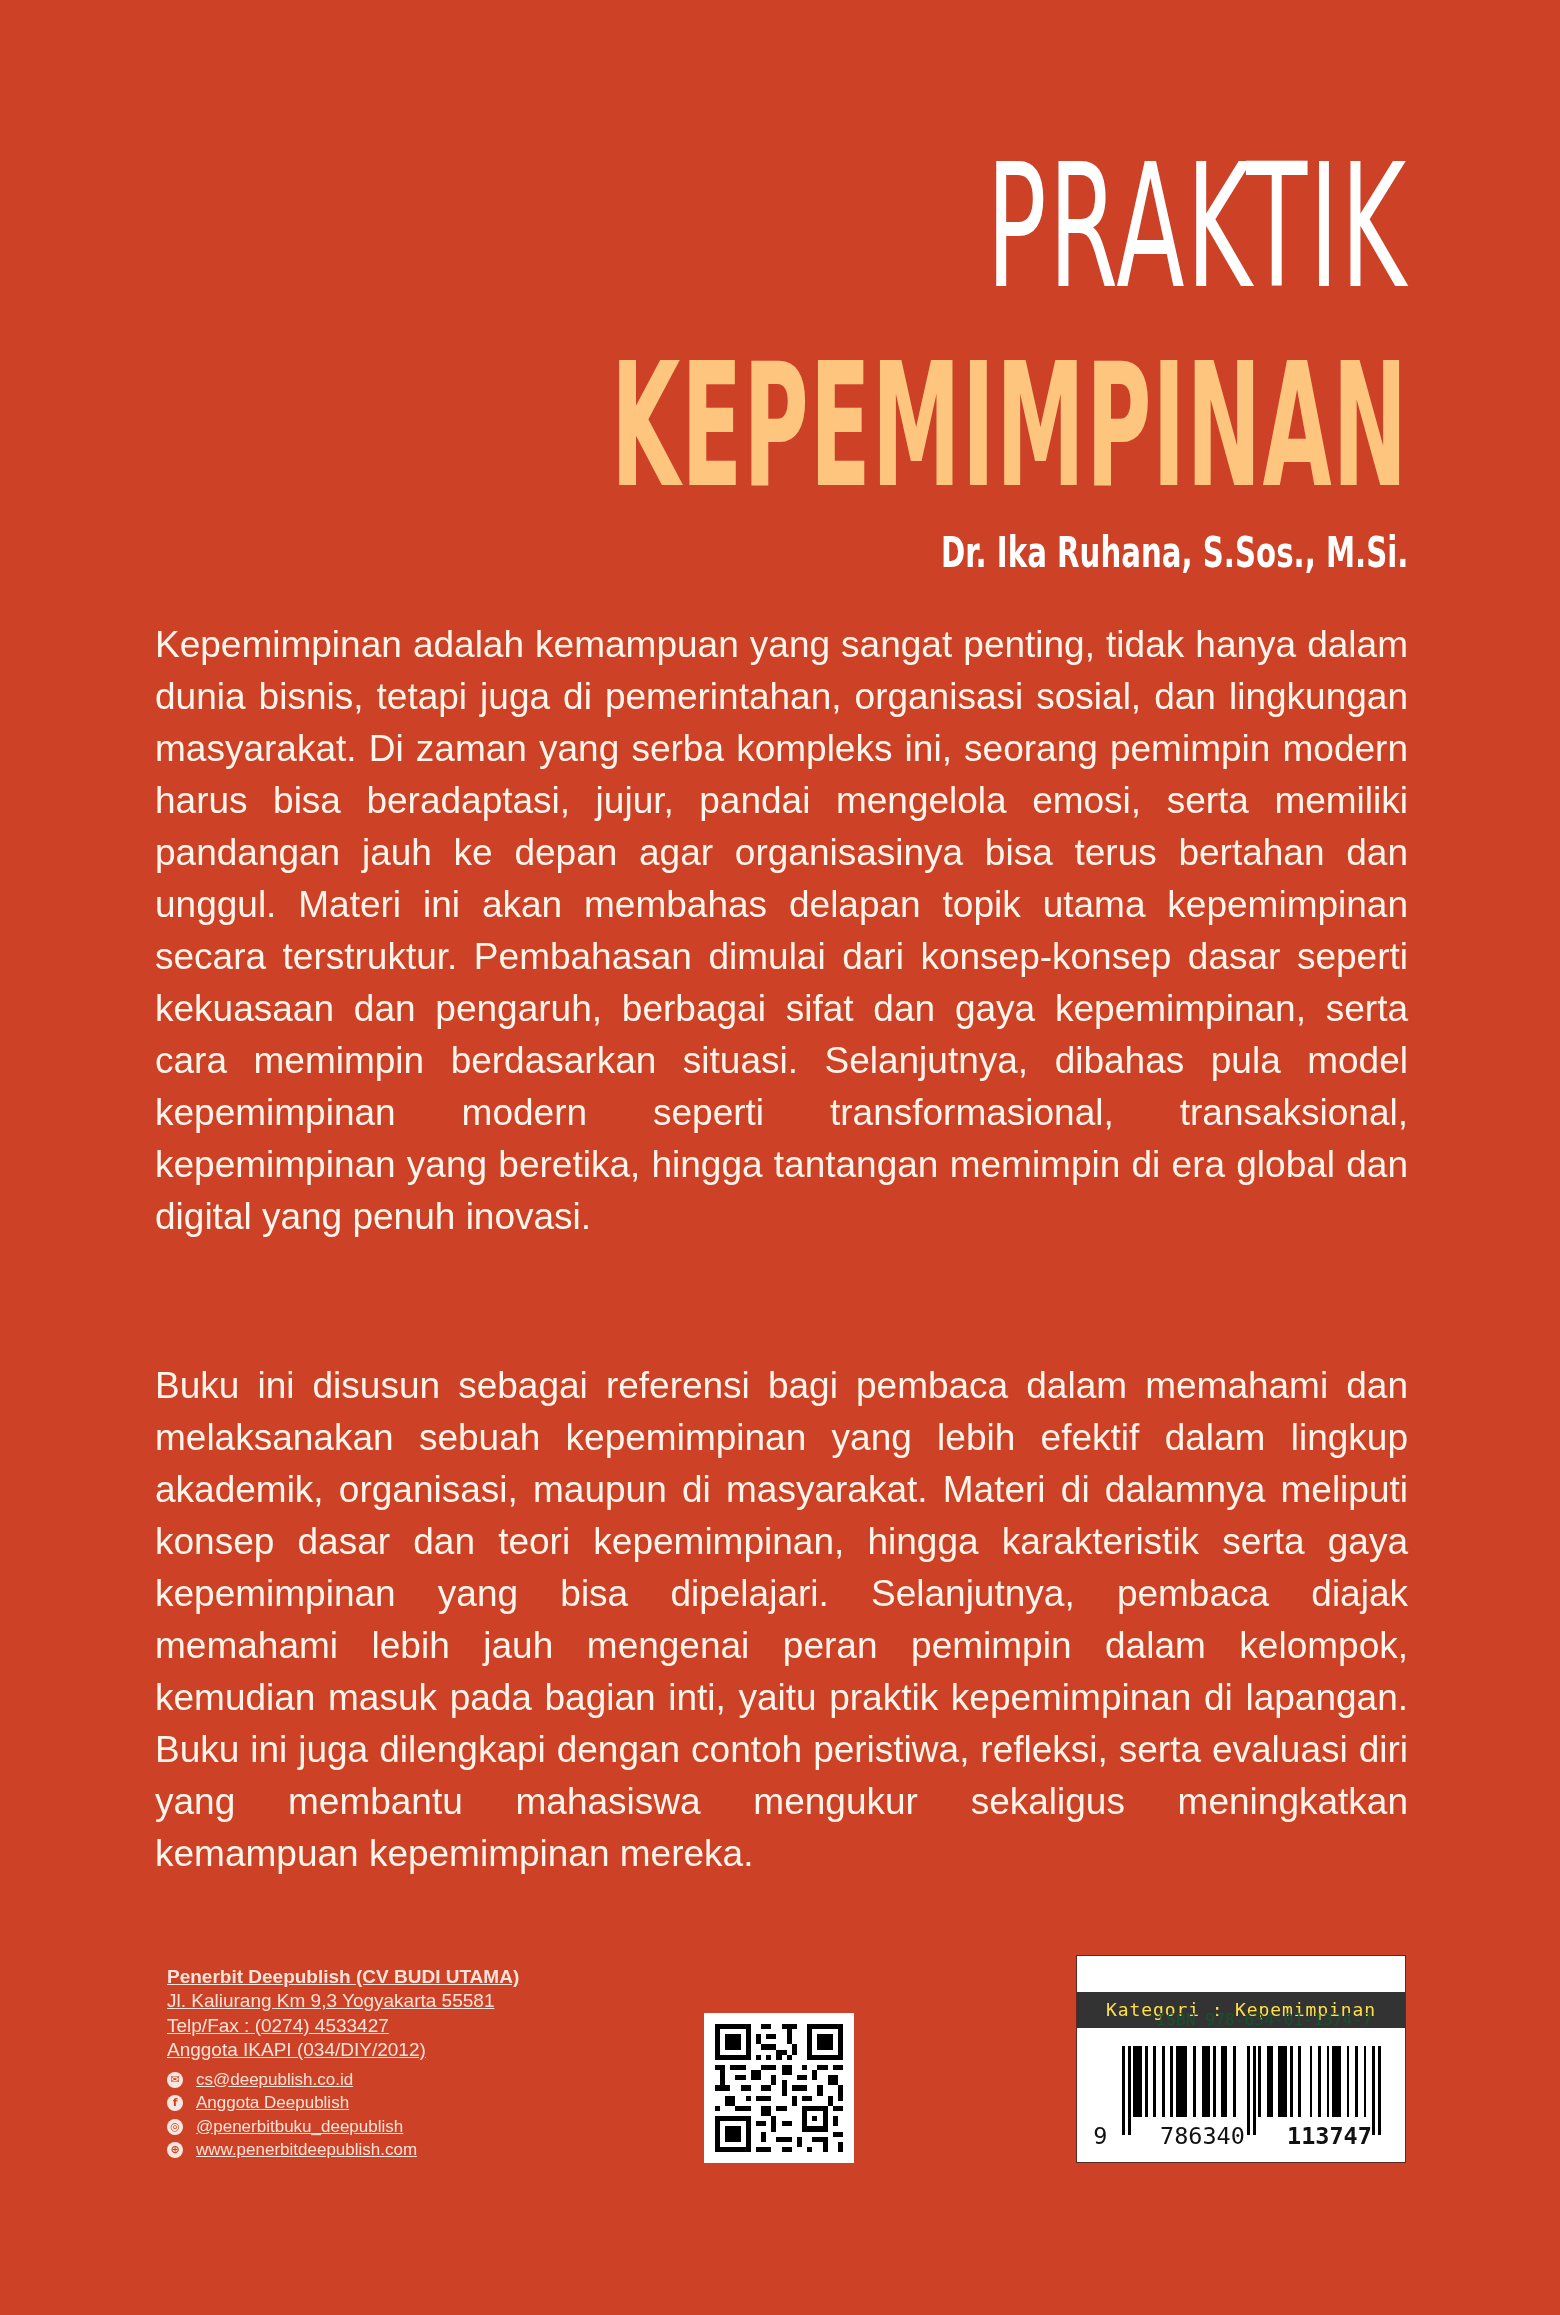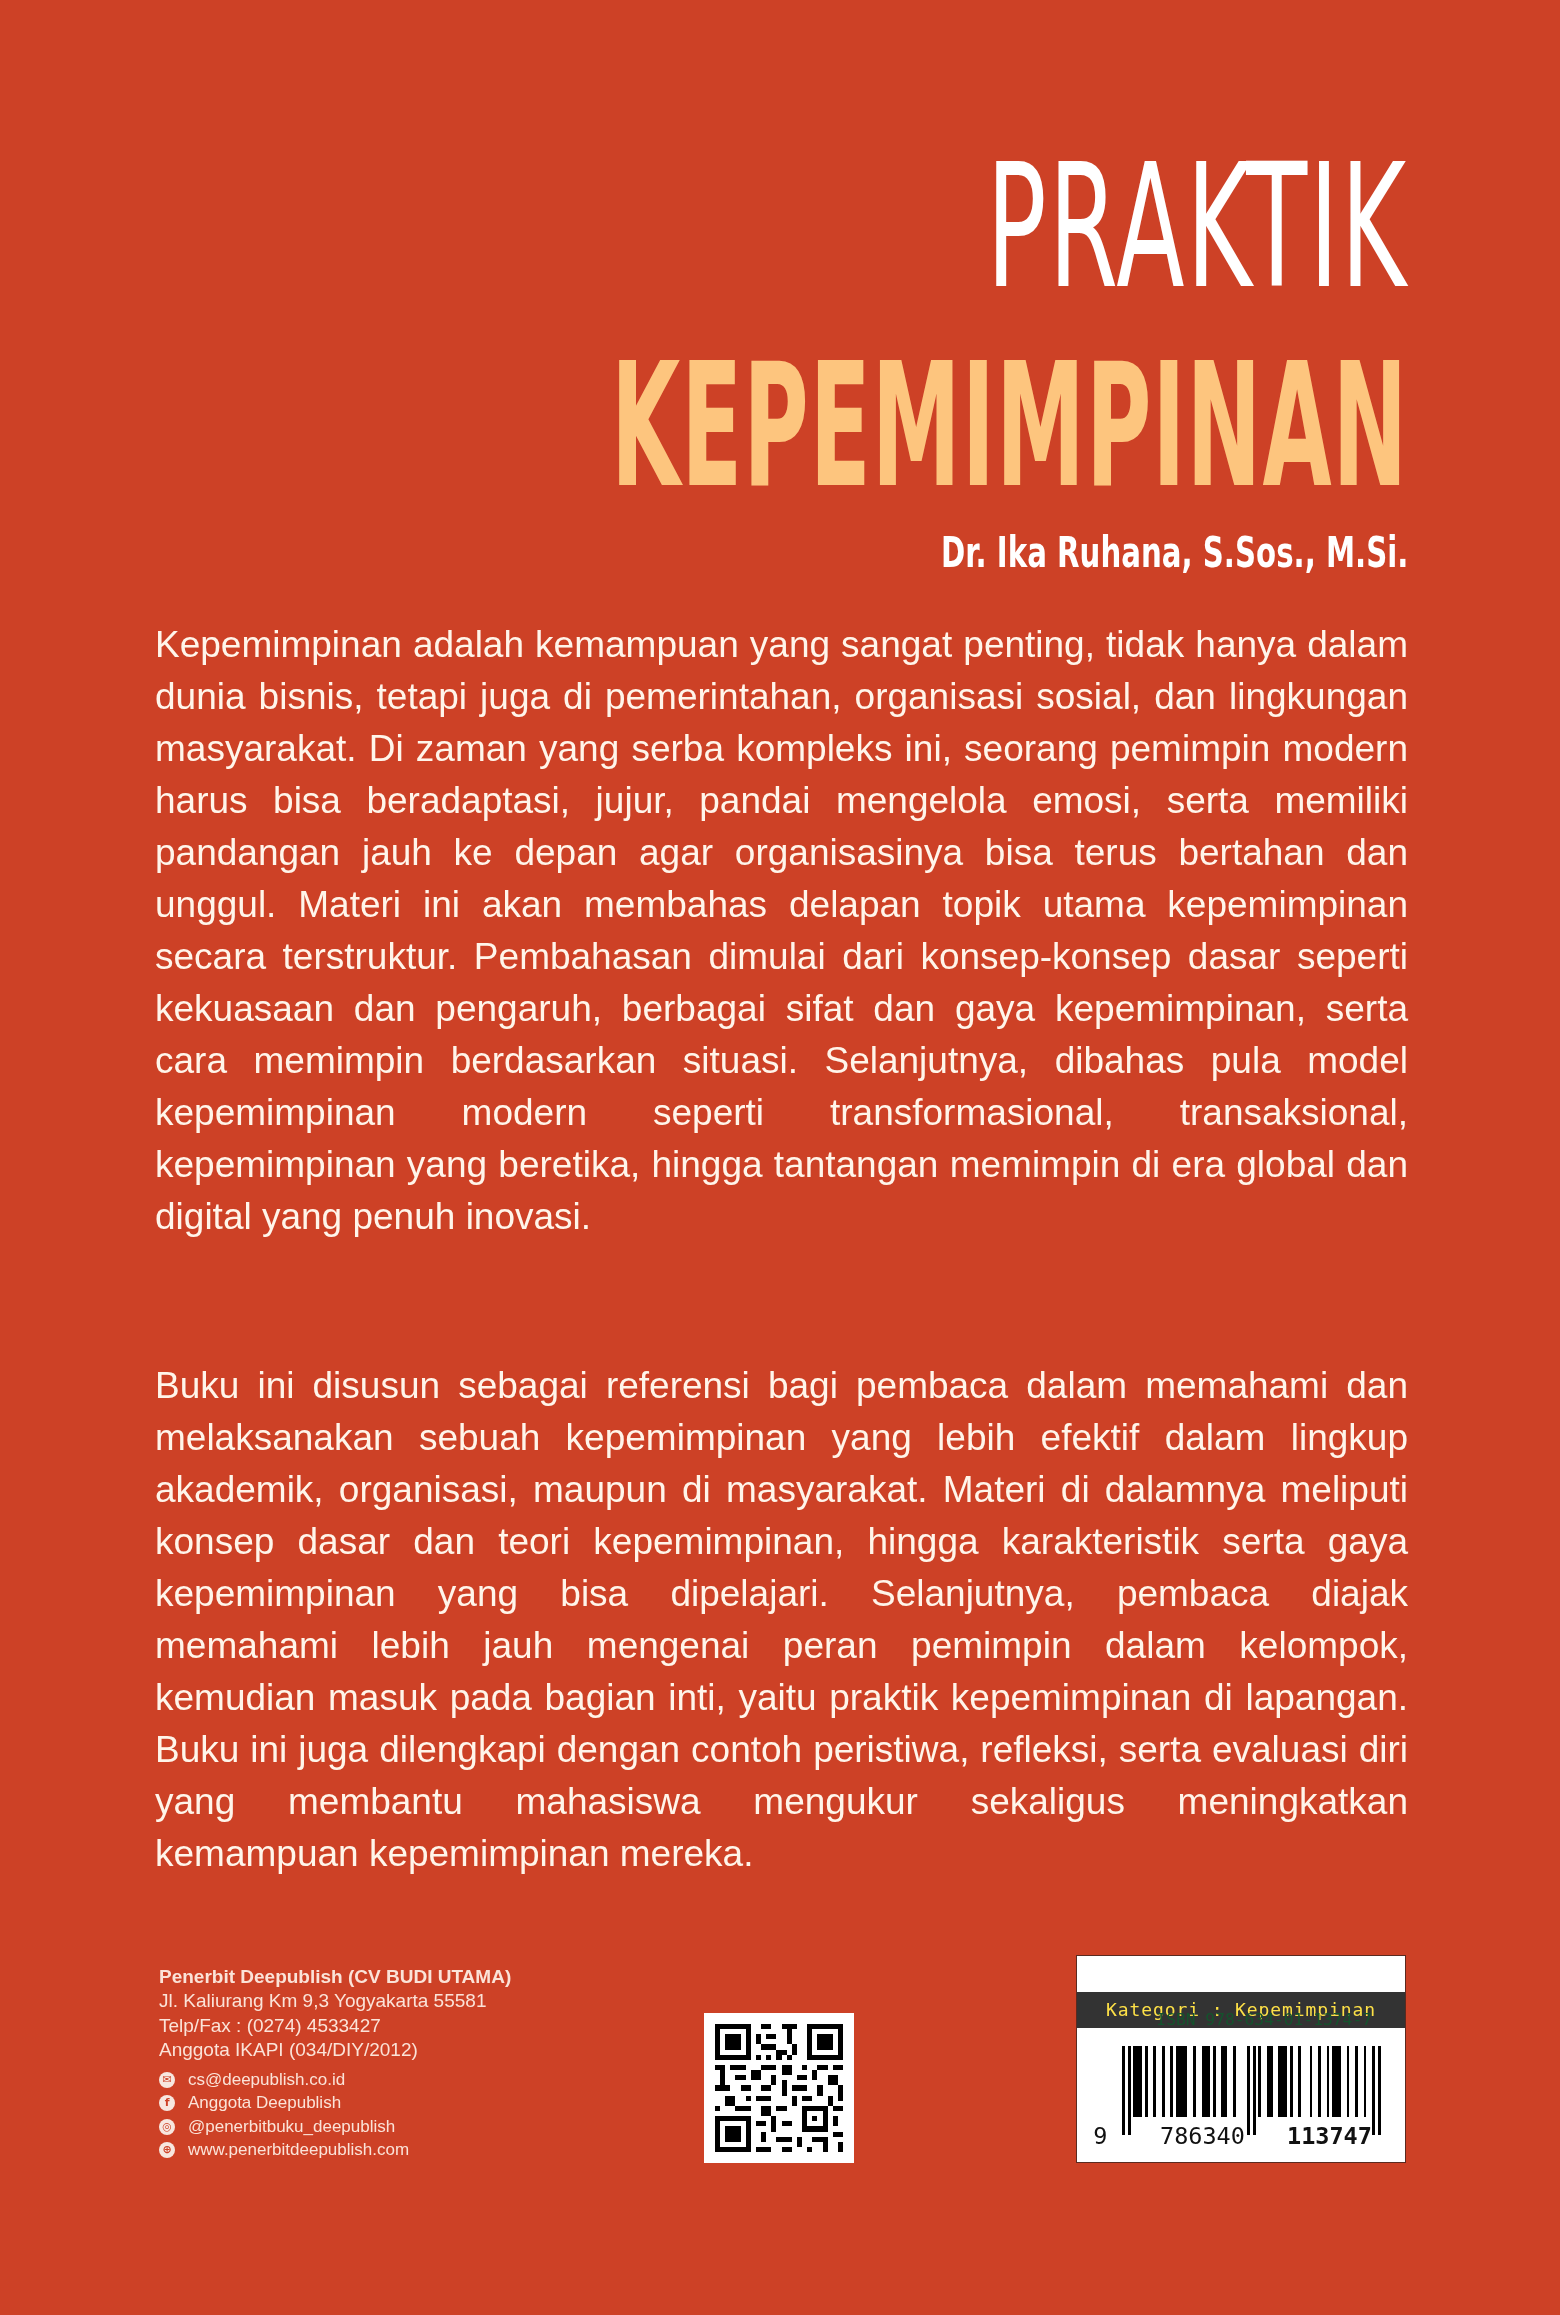--- a/index.html
+++ b/index.html
@@ -44,24 +44,24 @@
       position: absolute; left: 155px; width: 1253px;
       font-family: "Liberation Sans", sans-serif;
       font-size: 37px; line-height: 52px;
       color: #FFF5EA;
       text-align: justify;
       text-align-last: left;
     }
     .para1 { top: 619px; }
     .para2 { top: 1360px; }
     .publisher {
-      position: absolute; left: 159px; top: 1965px;
+      position: absolute; left: 167px; top: 1965px;
       color: #FBE3D8;
       font-family: "Liberation Sans", sans-serif;
-      font-size: 19px; line-height: 24.4px;
+      font-size: 19px; line-height: 24.4px; text-decoration: underline;
     }
     .publisher .pub-name { font-weight: bold; }
     .contact-row {
       display: flex; align-items: center; height: 23.5px;
       font-size: 17px;
     }
     .contact-row .icon {
       width: 16.3px; height: 16.3px; border-radius: 50%;
       background: #F7E7DF; color: #CD4126;
       display: inline-flex; align-items: center; justify-content: center;

